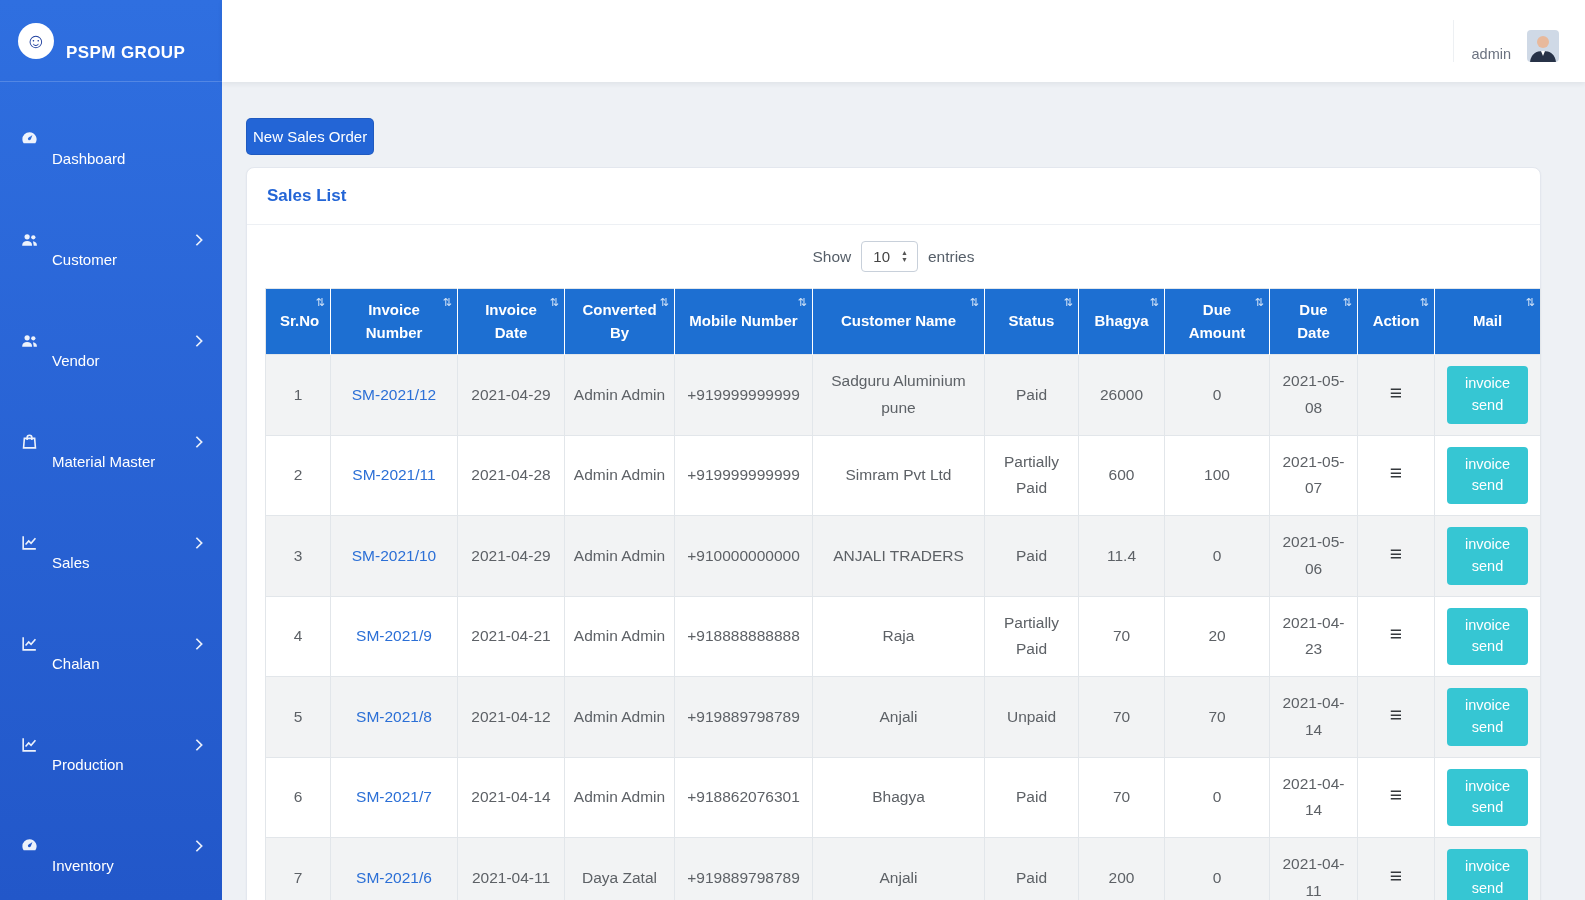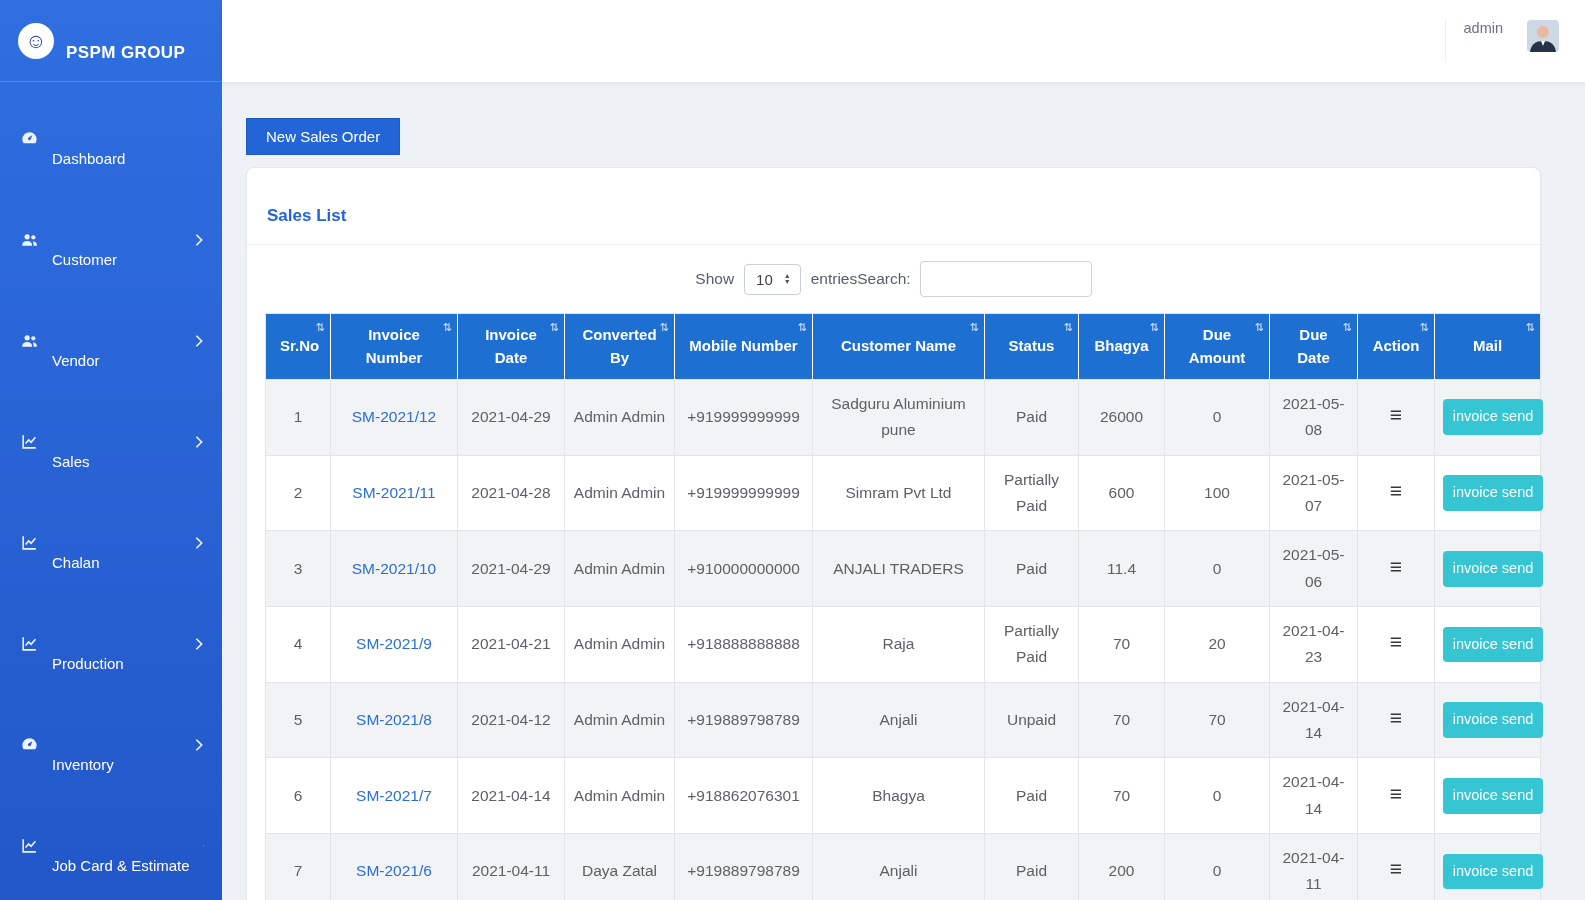--- a/index.html
+++ b/index.html
@@ -28,36 +28,36 @@
   .menu-item .icon { width:19px; height:19px; display:inline-flex; opacity:.92; flex:0 0 19px; }
   .menu-item .icon svg { width:100%; height:100%; }
   .menu-label { flex:1; white-space:nowrap;margin-top:40px; }
   .chevron { width:10px; height:14px; margin-left:auto; opacity:.9; display:inline-flex; }
   .chevron svg { width:100%; height:100%; }
 
   
   .main { flex:1; display:flex; flex-direction:column; min-width:0; }
   .topbar { height:82px; flex:0 0 82px; background:#fff; box-shadow:0 2px 5px rgba(30,40,60,.07);
     display:flex; align-items:center; justify-content:flex-end; padding:0 26px; z-index:2; }
-  .user-area { display:flex; align-items:flex-start; gap:24px; color:#6b7280; font-size:14.5px;
+  .user-area { display:flex; align-items:flex-end; gap:16px; color:#6b7280; font-size:14.5px;
     padding-left:18px; border-left:1px solid #edf0f3; height:42px; cursor:pointer; }
   .avatar { width:32px; height:32px; border-radius:4px; overflow:hidden; display:block; }
   .avatar svg { display:block; }
 
   .content { padding:36px 44px 0 24px; }
 
   .btn-primary {
     background:var(--color-accent,#2365d6); color:#fff; border:1px solid rgba(0,0,0,.1);
-    border-radius:0; font-size:15px; padding:9px 19px; cursor:pointer; font-family:inherit;
+    border-radius:5px; font-size:15px; padding:9px 6px; cursor:pointer; font-family:inherit;
   }
 
   
   .card { background:#fff; border:1px solid #e3e7ee; border-radius:8px;
     box-shadow:0 1px 2px rgba(20,40,80,.05); margin-top:12px; }
-  .card-header { padding:18px 20px; border-bottom:1px solid #edf0f4;margin-top:20px; }
+  .card-header { padding:18px 20px; border-bottom:1px solid #edf0f4; }
   .card-title { color:var(--color-accent,#2365d6); font-size:17px; font-weight:bold; }
   .card-body { padding:16px 18px 20px; }
 
   
   .controls { display:flex; justify-content:center; align-items:center;
     margin-bottom:16px; color:#555e68; font-size:15.5px; }
   .length { display:flex; align-items:center; gap:10px; }
   .select-box { display:inline-flex; align-items:center; gap:11px; border:1px solid #c8d0da;
     border-radius:4px; padding:6px 9px 6px 11px; background:#fff; cursor:pointer; color:#444; font-size:15px; }
   .select-arrows { display:flex; flex-direction:column; font-size:7px; color:#555; line-height:.9; }
@@ -74,21 +74,21 @@
   }
   thead th:last-child { border-right:none; }
   .sort-icon { position:absolute; top:5px; right:5px; font-size:11px; opacity:.8; font-weight:normal; }
   tbody td { border:1px solid #e2e6ea; padding:11px 8px; text-align:center; vertical-align:middle;
     color:#5d6166; font-size:15.5px; line-height:1.7; overflow-wrap:break-word; }
   tbody tr:nth-child(odd) { background:#f2f3f4; }
   tbody tr:nth-child(even) { background:#fff; }
   a.invoice-link { color:var(--color-link,#2b6fd6); text-decoration:none; cursor:pointer; }
   .action-btn { background:none; border:none; font-size:21px; color:#34383c; cursor:pointer; line-height:1; }
   .btn-mail { background:var(--color-mail_button,#36c6d3); color:#fff; border:none; border-radius:4px;
-    padding:7px 8px; width:100px; font-size:14.5px; line-height:1.5; cursor:pointer; font-family:inherit; }
+    padding:7px 8px; width:81px; font-size:14.5px; line-height:1.5; cursor:pointer; font-family:inherit; }
 </style>
 </head>
 <body>
 
 <div class="app">
 
   <aside class="sidebar">
     <div class="brand">
       <span class="brand-icon">☺</span>
       <span class="brand-name">PSPM GROUP</span>
@@ -121,20 +121,34 @@
         <a class="menu-item">
           <span class="icon">
             <svg viewBox="0 0 24 24" fill="currentColor">
               <circle cx="9" cy="8.6" r="3.3"></circle>
               <path d="M2.8 19c0-3.1 2.8-5.1 6.2-5.1s6.2 2 6.2 5.1v.9H2.8z"></path>
               <circle cx="16.8" cy="9.3" r="2.7"></circle>
               <path d="M16.4 14.1c2.9.3 4.9 2.1 4.9 4.7v1h-4z"></path>
             </svg>
           </span>
           <span class="menu-label">Vendor</span>
+          <span class="chevron">
+            <svg viewBox="0 0 10 16" fill="none" stroke="currentColor" stroke-width="2">
+              <path d="M2 2l6 6-6 6"></path>
+            </svg>
+          </span>
+        </a>
+        <a class="menu-item">
+          <span class="icon">
+            <svg viewBox="0 0 24 24" fill="none" stroke="currentColor" stroke-width="2">
+              <path d="M5.5 8h13l1 12h-15z"></path>
+              <path d="M9 10V7a3 3 0 0 1 6 0v3"></path>
+            </svg>
+          </span>
+          <span class="menu-label">Material Master</span>
           <span class="chevron">
             <svg viewBox="0 0 10 16" fill="none" stroke="currentColor" stroke-width="2">
               <path d="M2 2l6 6-6 6"></path>
             </svg>
           </span>
         </a>
         <a class="menu-item">
           <span class="icon">
             <svg viewBox="0 0 24 24" fill="none" stroke="currentColor" stroke-width="2">
               <path d="M4 4v16h16"></path>
@@ -263,24 +277,20 @@
             <div class="length">
               <span>Show</span>
               <span class="select-box">
                 <span>10</span>
                 <span class="select-arrows">
                   <span>▲</span>
                   <span>▼</span>
                 </span>
               </span>
               <span>entries</span>
-            </div>
-            <div class="search">
-              <label>Search:</label>
-              <input type="text" value="" style="">
             </div>
           </div>
 
           <table>
             <colgroup id="table-colgroup">
                 <col style="width: 65px;">
                 <col style="width: 127px;">
                 <col style="width: 107px;">
                 <col style="width: 110px;">
                 <col style="width: 138px;">

